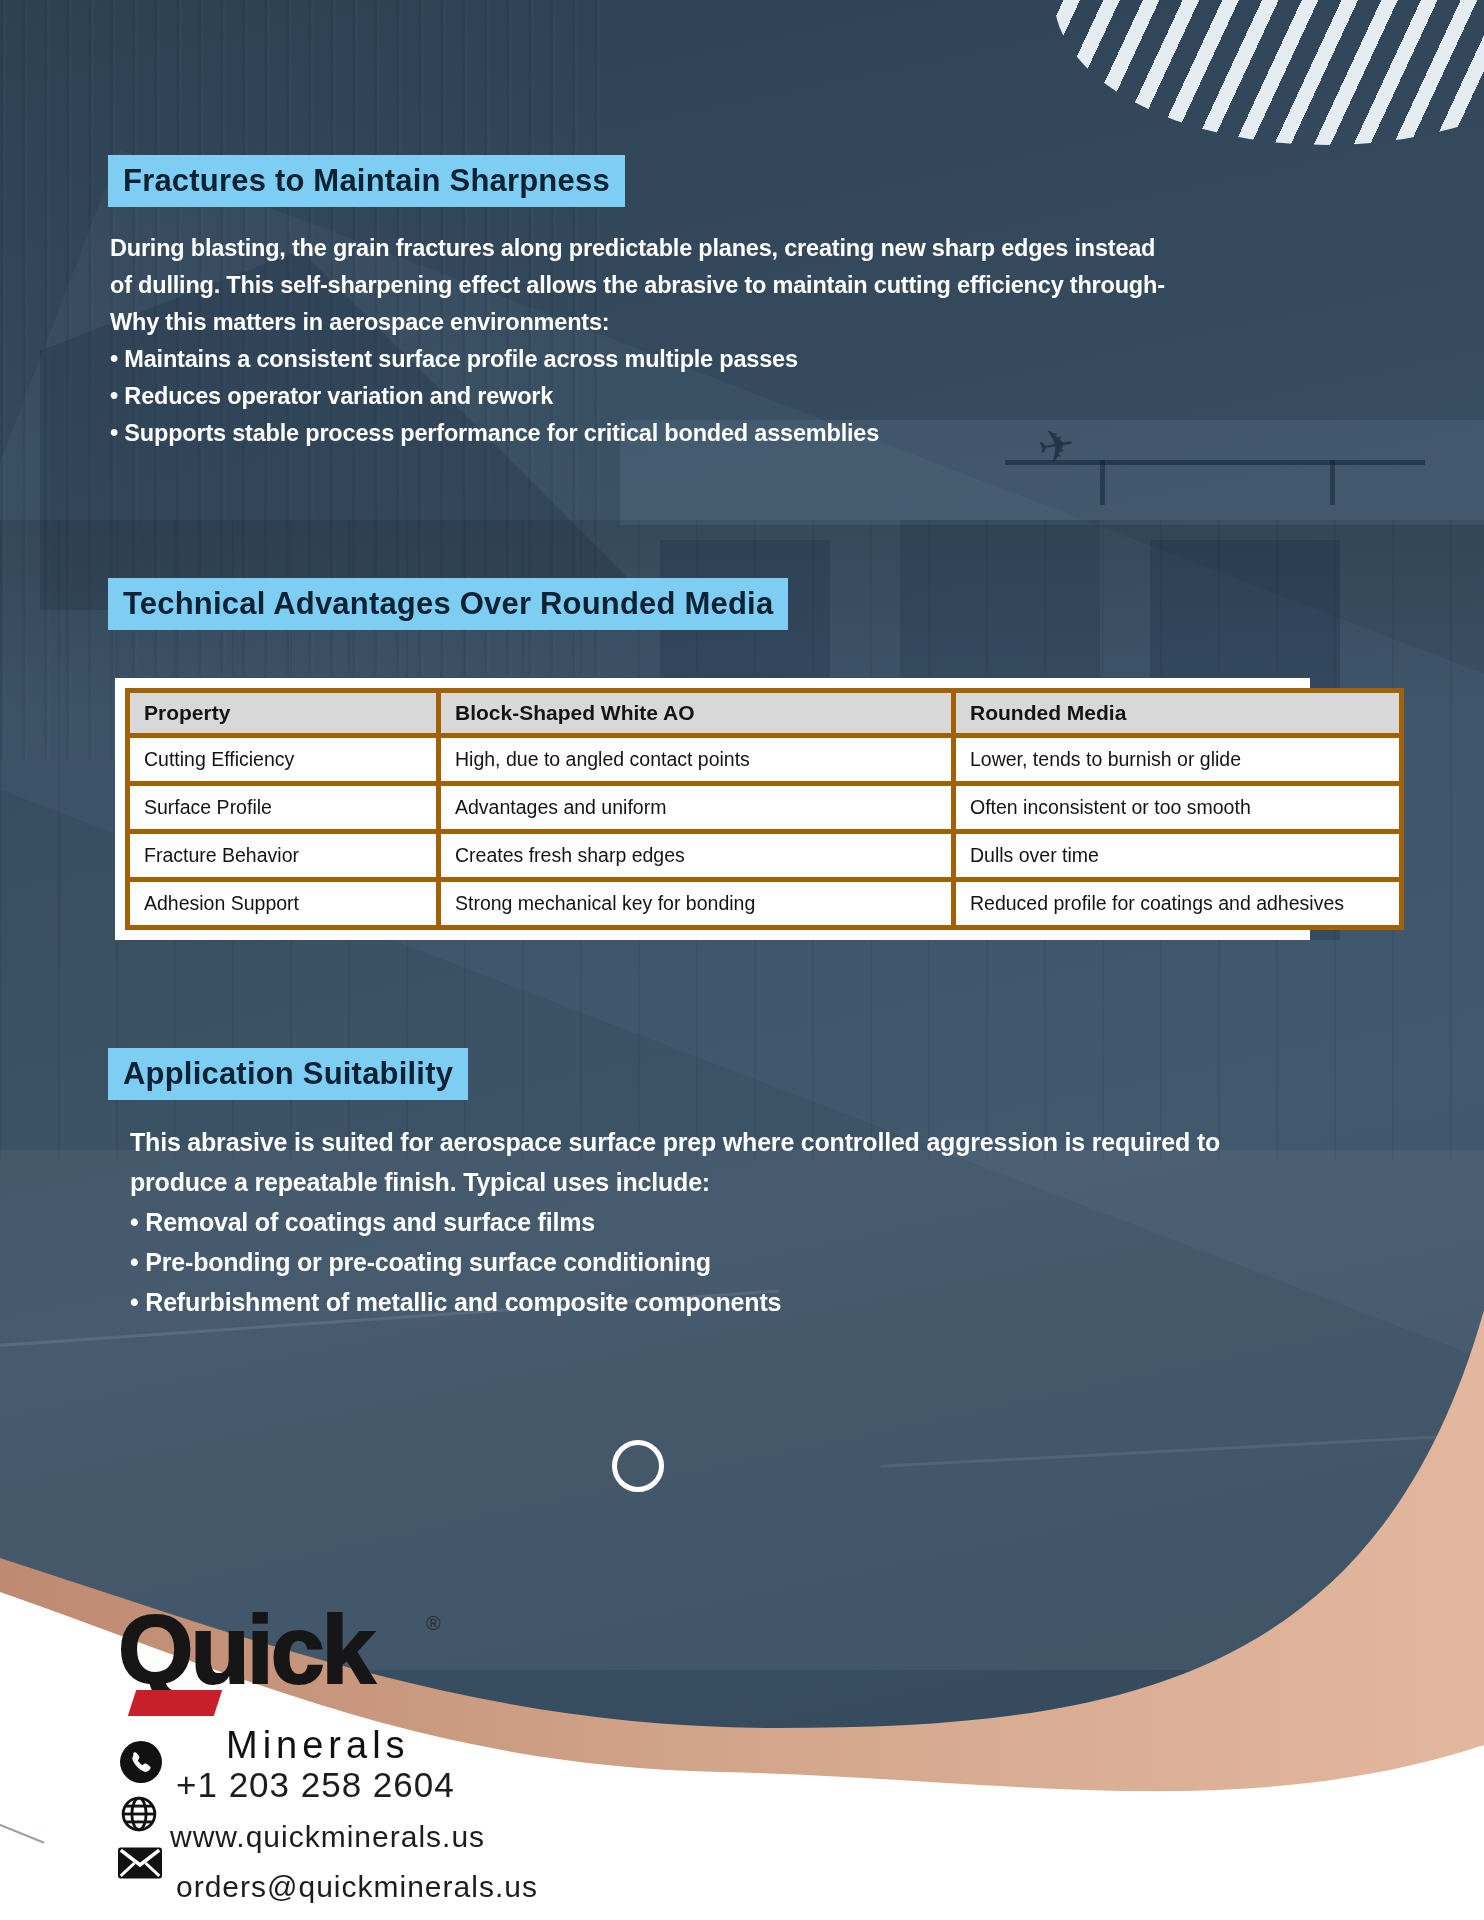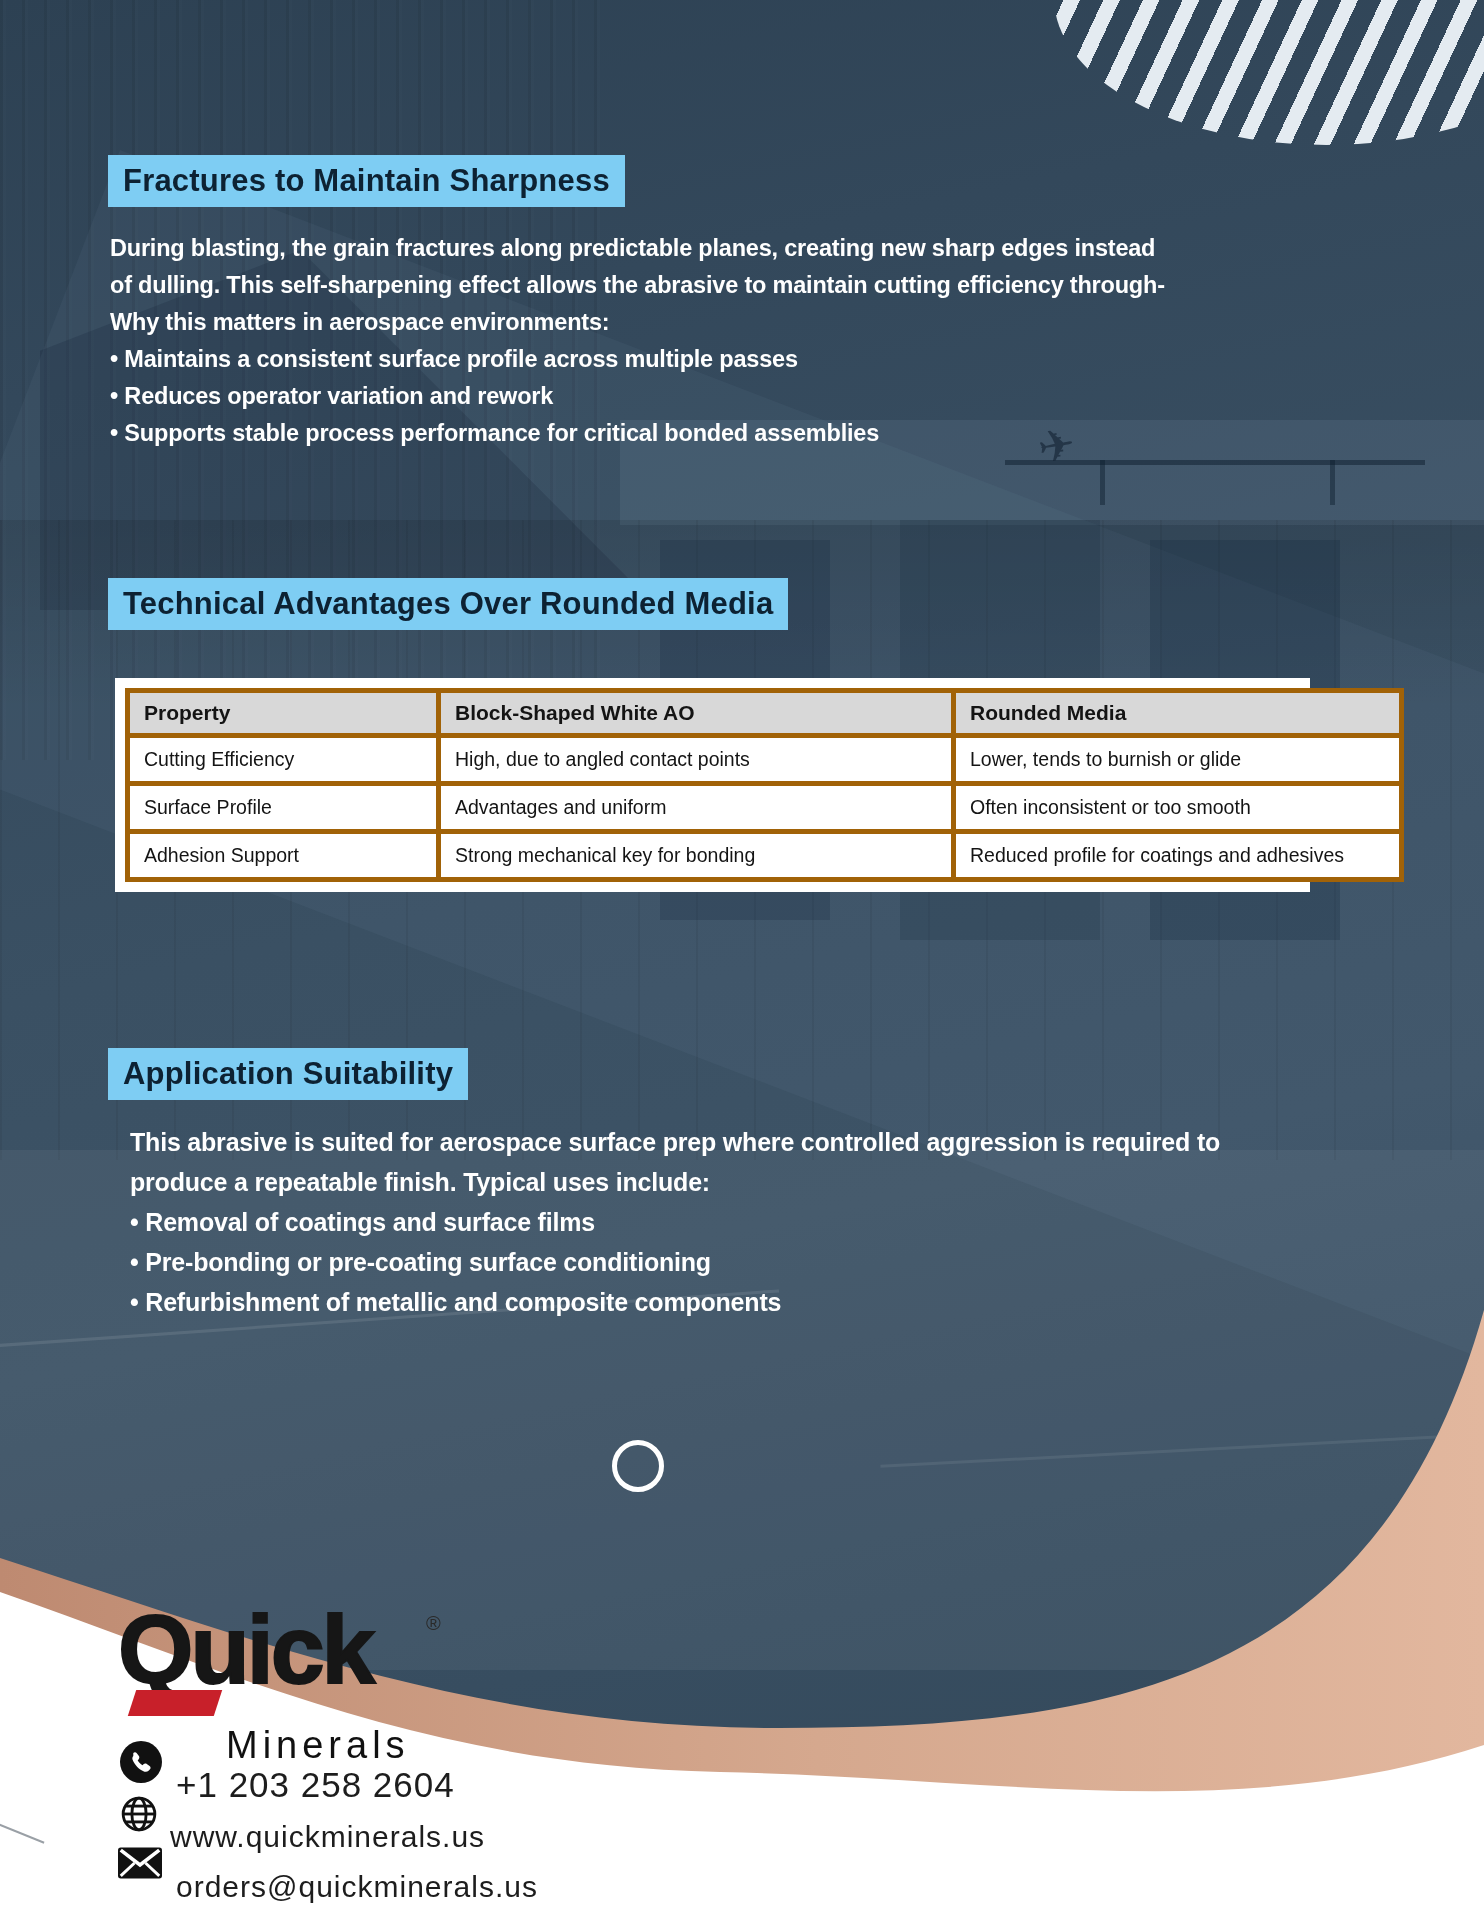--- a/index.html
+++ b/index.html
@@ -123,20 +123,25 @@
           <td>Cutting Efficiency</td>
           <td>High, due to angled contact points</td>
           <td>Lower, tends to burnish or glide</td>
         </tr>
         <tr>
           <td>Surface Profile</td>
           <td>Advantages and uniform</td>
           <td>Often inconsistent or too smooth</td>
         </tr>
         <tr>
+          <td>Fracture Behavior</td>
+          <td>Creates fresh sharp edges</td>
+          <td>Dulls over time</td>
+        </tr>
+        <tr>
           <td>Adhesion Support</td>
           <td>Strong mechanical key for bonding</td>
           <td>Reduced profile for coatings and adhesives</td>
         </tr>
       </tbody>
     </table>
   </div>
 
   <div class="hl hl3">Application Suitability</div>
   <div class="para para2">

